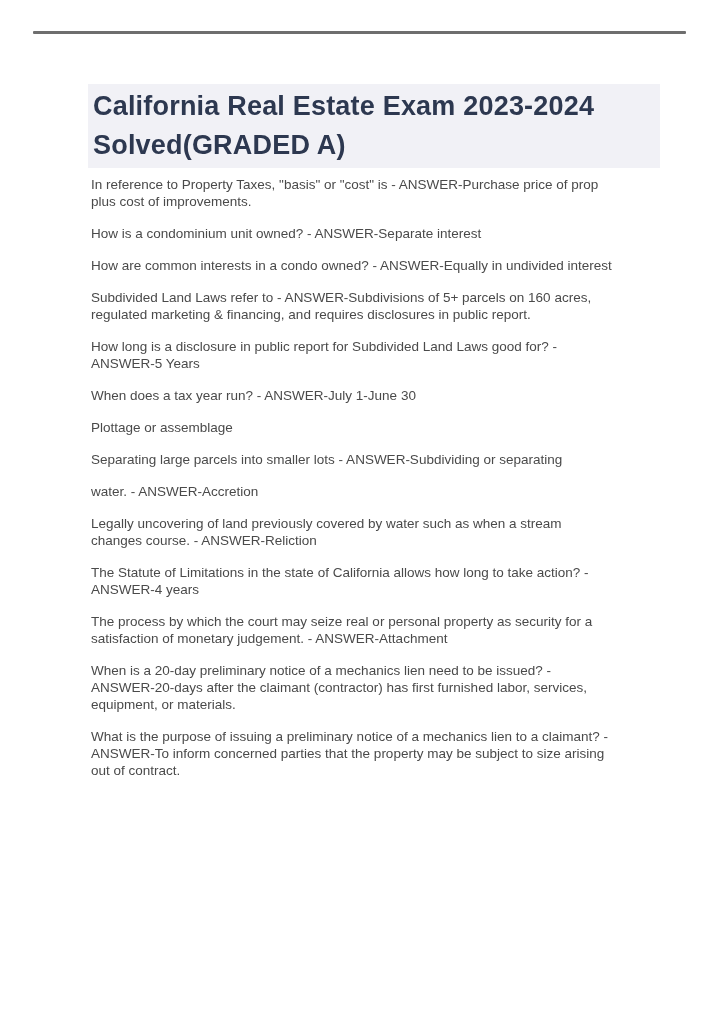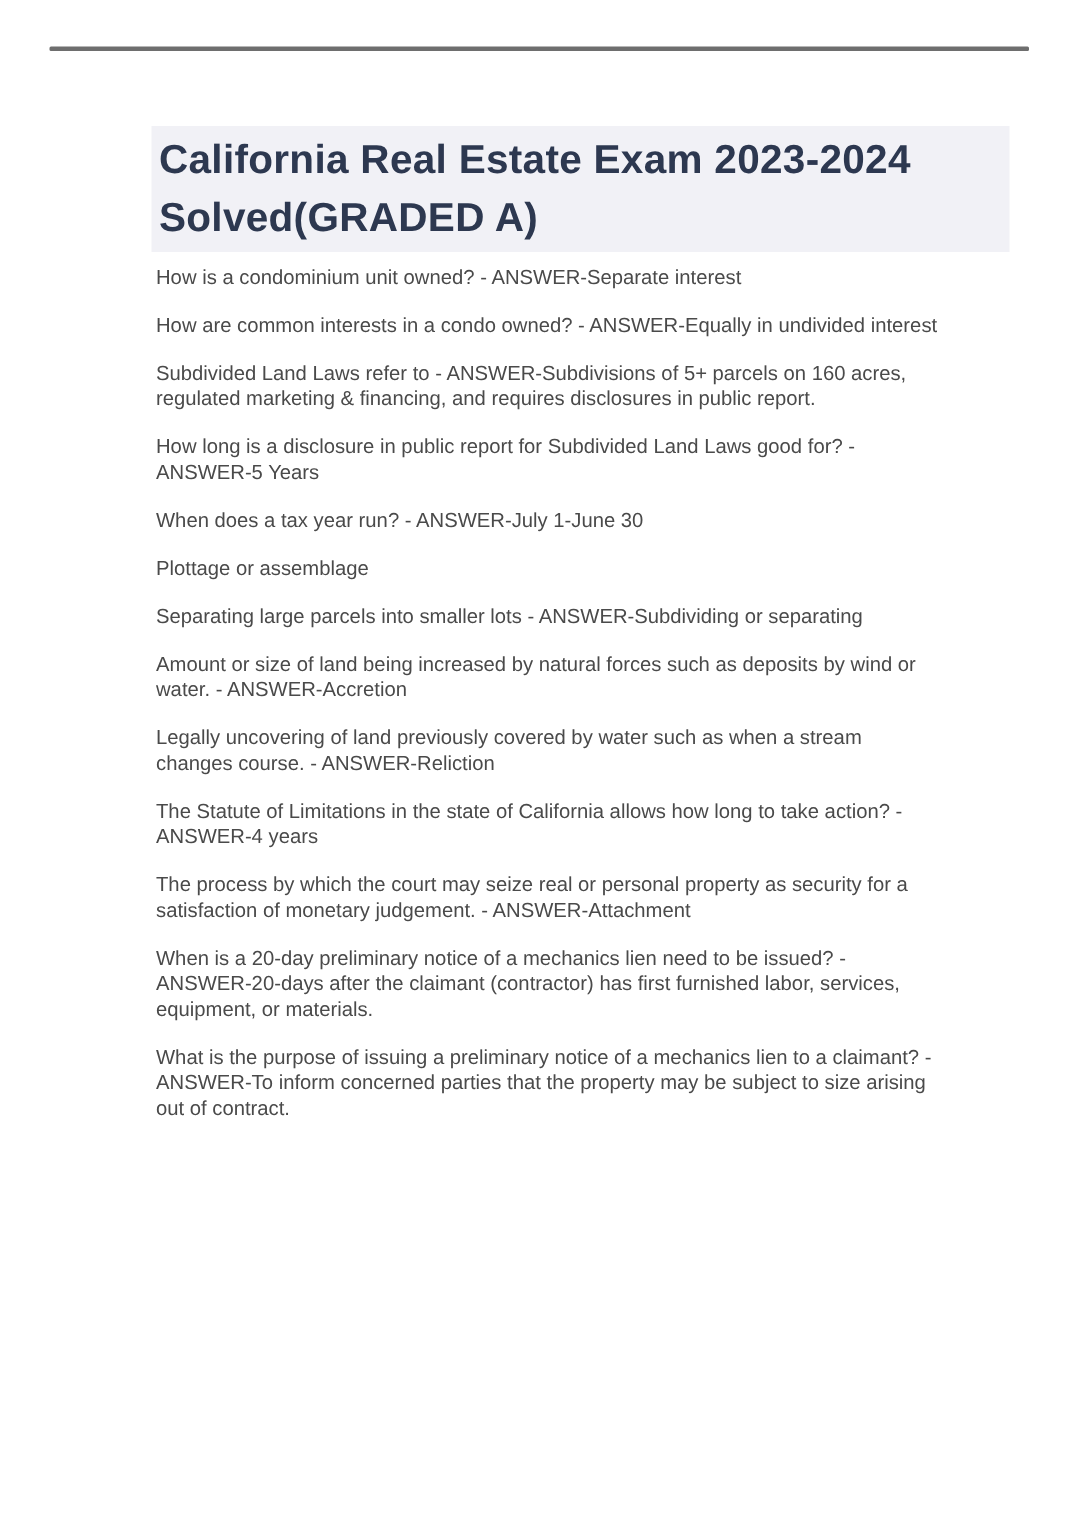--- a/index.html
+++ b/index.html
@@ -18,21 +18,21 @@
     position: absolute;
     left: 33px;
     top: 31px;
     width: 653px;
     height: 3px;
     background: var(--rule-color, #6e6e6e);
     border-radius: 1px;
   }
   .content {
     position: absolute;
-    left: 101px;
+    left: 88px;
     top: 84px;
     width: 572px;
   }
   .doc-title {
     margin: 0;
     background: var(--title-bg, #f1f1f6);
     color: var(--title-color, #2d3850);
     font-size: 27px;
     line-height: 39px;
     font-weight: bold;
@@ -60,20 +60,24 @@
 
 <div class="top-rule"></div>
 
 <div class="content">
   <h1 class="doc-title">
       <div class="title-line">California Real Estate Exam 2023-2024</div>
       <div class="title-line">Solved(GRADED A)</div>
     </h1>
   <div class="qa-list">
       <div class="qa-item">
+        <div class="qa-line">In reference to Property Taxes, "basis" or "cost" is - ANSWER-Purchase price of prop</div>
+        <div class="qa-line">plus cost of improvements.</div>
+      </div>
+      <div class="qa-item">
         <div class="qa-line">How is a condominium unit owned? - ANSWER-Separate interest</div>
       </div>
       <div class="qa-item">
         <div class="qa-line">How are common interests in a condo owned? - ANSWER-Equally in undivided interest</div>
       </div>
       <div class="qa-item">
         <div class="qa-line">Subdivided Land Laws refer to - ANSWER-Subdivisions of 5+ parcels on 160 acres,</div>
         <div class="qa-line">regulated marketing &amp; financing, and requires disclosures in public report.</div>
       </div>
       <div class="qa-item">
@@ -83,21 +87,20 @@
       <div class="qa-item">
         <div class="qa-line">When does a tax year run? - ANSWER-July 1-June 30</div>
       </div>
       <div class="qa-item">
         <div class="qa-line">Plottage or assemblage</div>
       </div>
       <div class="qa-item">
         <div class="qa-line">Separating large parcels into smaller lots - ANSWER-Subdividing or separating</div>
       </div>
       <div class="qa-item">
-        <div class="qa-line">Amount or size of land being increased by natural forces such as deposits by wind or</div>
         <div class="qa-line">water. - ANSWER-Accretion</div>
       </div>
       <div class="qa-item">
         <div class="qa-line">Legally uncovering of land previously covered by water such as when a stream</div>
         <div class="qa-line">changes course. - ANSWER-Reliction</div>
       </div>
       <div class="qa-item">
         <div class="qa-line">The Statute of Limitations in the state of California allows how long to take action? -</div>
         <div class="qa-line">ANSWER-4 years</div>
       </div>

